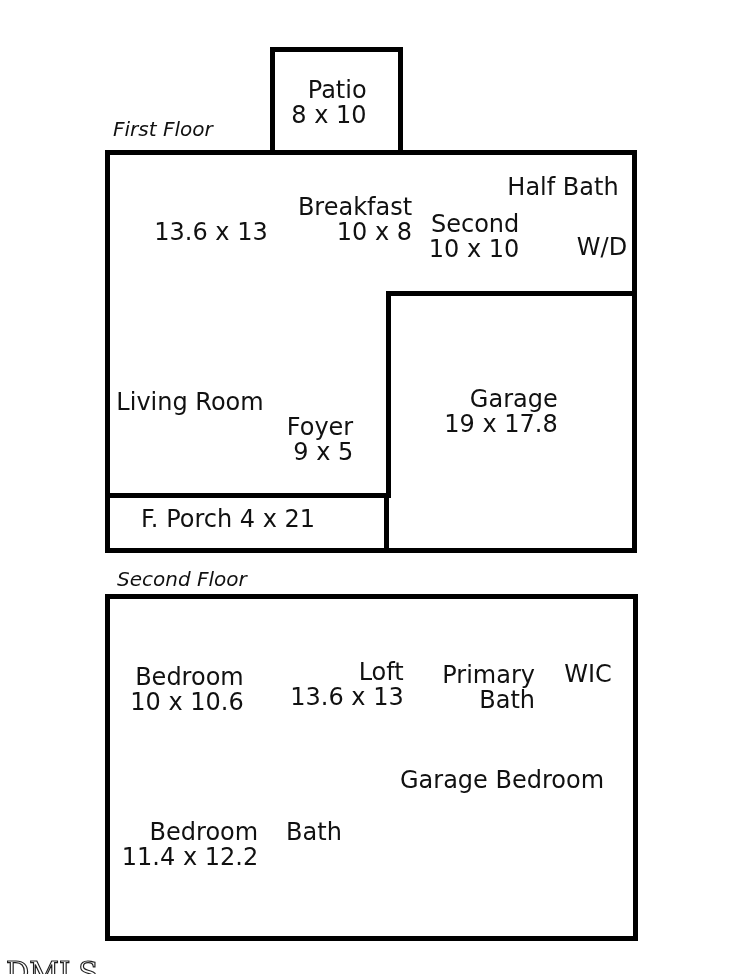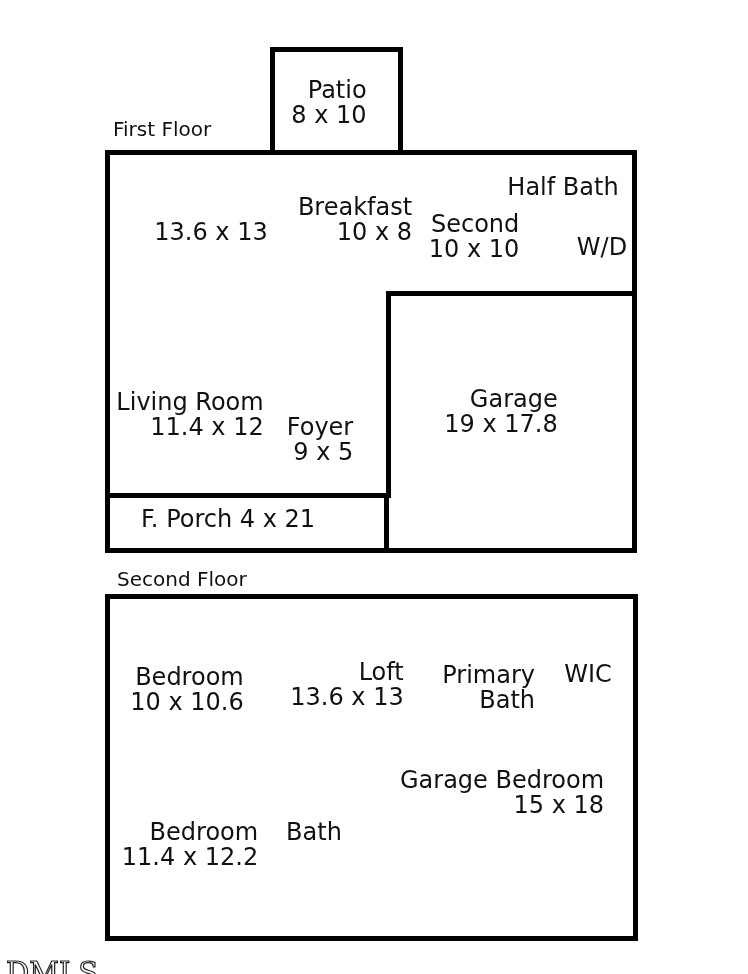--- a/index.html
+++ b/index.html
@@ -4,21 +4,21 @@
 <style>
   html,body{margin:0;padding:0;}
   body{
     width:748px;height:974px;position:relative;overflow:hidden;
     background:#ffffff;
     font-family:"DejaVu Sans","Liberation Sans",sans-serif;
   }
   .wall{position:absolute;box-sizing:border-box;border:5px solid #000;background:#fff;}
   .wall-partial{position:absolute;box-sizing:border-box;background:transparent;}
   .floor-title{
-    position:absolute;font-size:20px;line-height:25px;color:#111;white-space:nowrap;
+    position:absolute;font-size:20px;line-height:25px;color:#111;white-space:nowrap;font-style:italic;
   }
   .lbl{
     position:absolute;font-size:24px;line-height:25px;color:#111;
     text-align:right;transform:translateX(-50%);white-space:nowrap;z-index:5;
   }
   .lbl .room-name,.lbl .room-dims{display:block;}
   .lbl.wrap{white-space:normal;width:96px;}
   .watermark{
     position:absolute;left:6px;top:908px;
     font-family:"DejaVu Serif","Liberation Serif",serif;
@@ -58,21 +58,20 @@
 <div class="lbl" style="left:563px;top:175px">
   <span class="room-name">Half Bath</span>
 </div>
 
 <div class="lbl" style="left:602px;top:235px">
   <span class="room-name">W/D</span>
 </div>
 
 <div class="lbl" style="left:190px;top:390px">
   <span class="room-name">Living Room</span>
-  <span class="room-dims">11.4 x 12</span>
 </div>
 
 <div class="lbl" style="left:320px;top:415px">
   <span class="room-name">Foyer</span>
   <span class="room-dims">9 x 5</span>
 </div>
 
 <div class="lbl" style="left:501px;top:387px">
   <span class="room-name">Garage</span>
   <span class="room-dims">19 x 17.8</span>
@@ -99,21 +98,20 @@
 <div class="lbl wrap" style="left:487px;top:663px">
   <span class="room-name">Primary Bath</span>
 </div>
 
 <div class="lbl" style="left:588px;top:662px">
   <span class="room-name">WIC</span>
 </div>
 
 <div class="lbl" style="left:502px;top:768px">
   <span class="room-name">Garage Bedroom</span>
-  <span class="room-dims">15 x 18</span>
 </div>
 
 <div class="lbl" style="left:190px;top:820px">
   <span class="room-name">Bedroom</span>
   <span class="room-dims">11.4 x 12.2</span>
 </div>
 
 <div class="lbl" style="left:314px;top:820px">
   <span class="room-name">Bath</span>
 </div>

